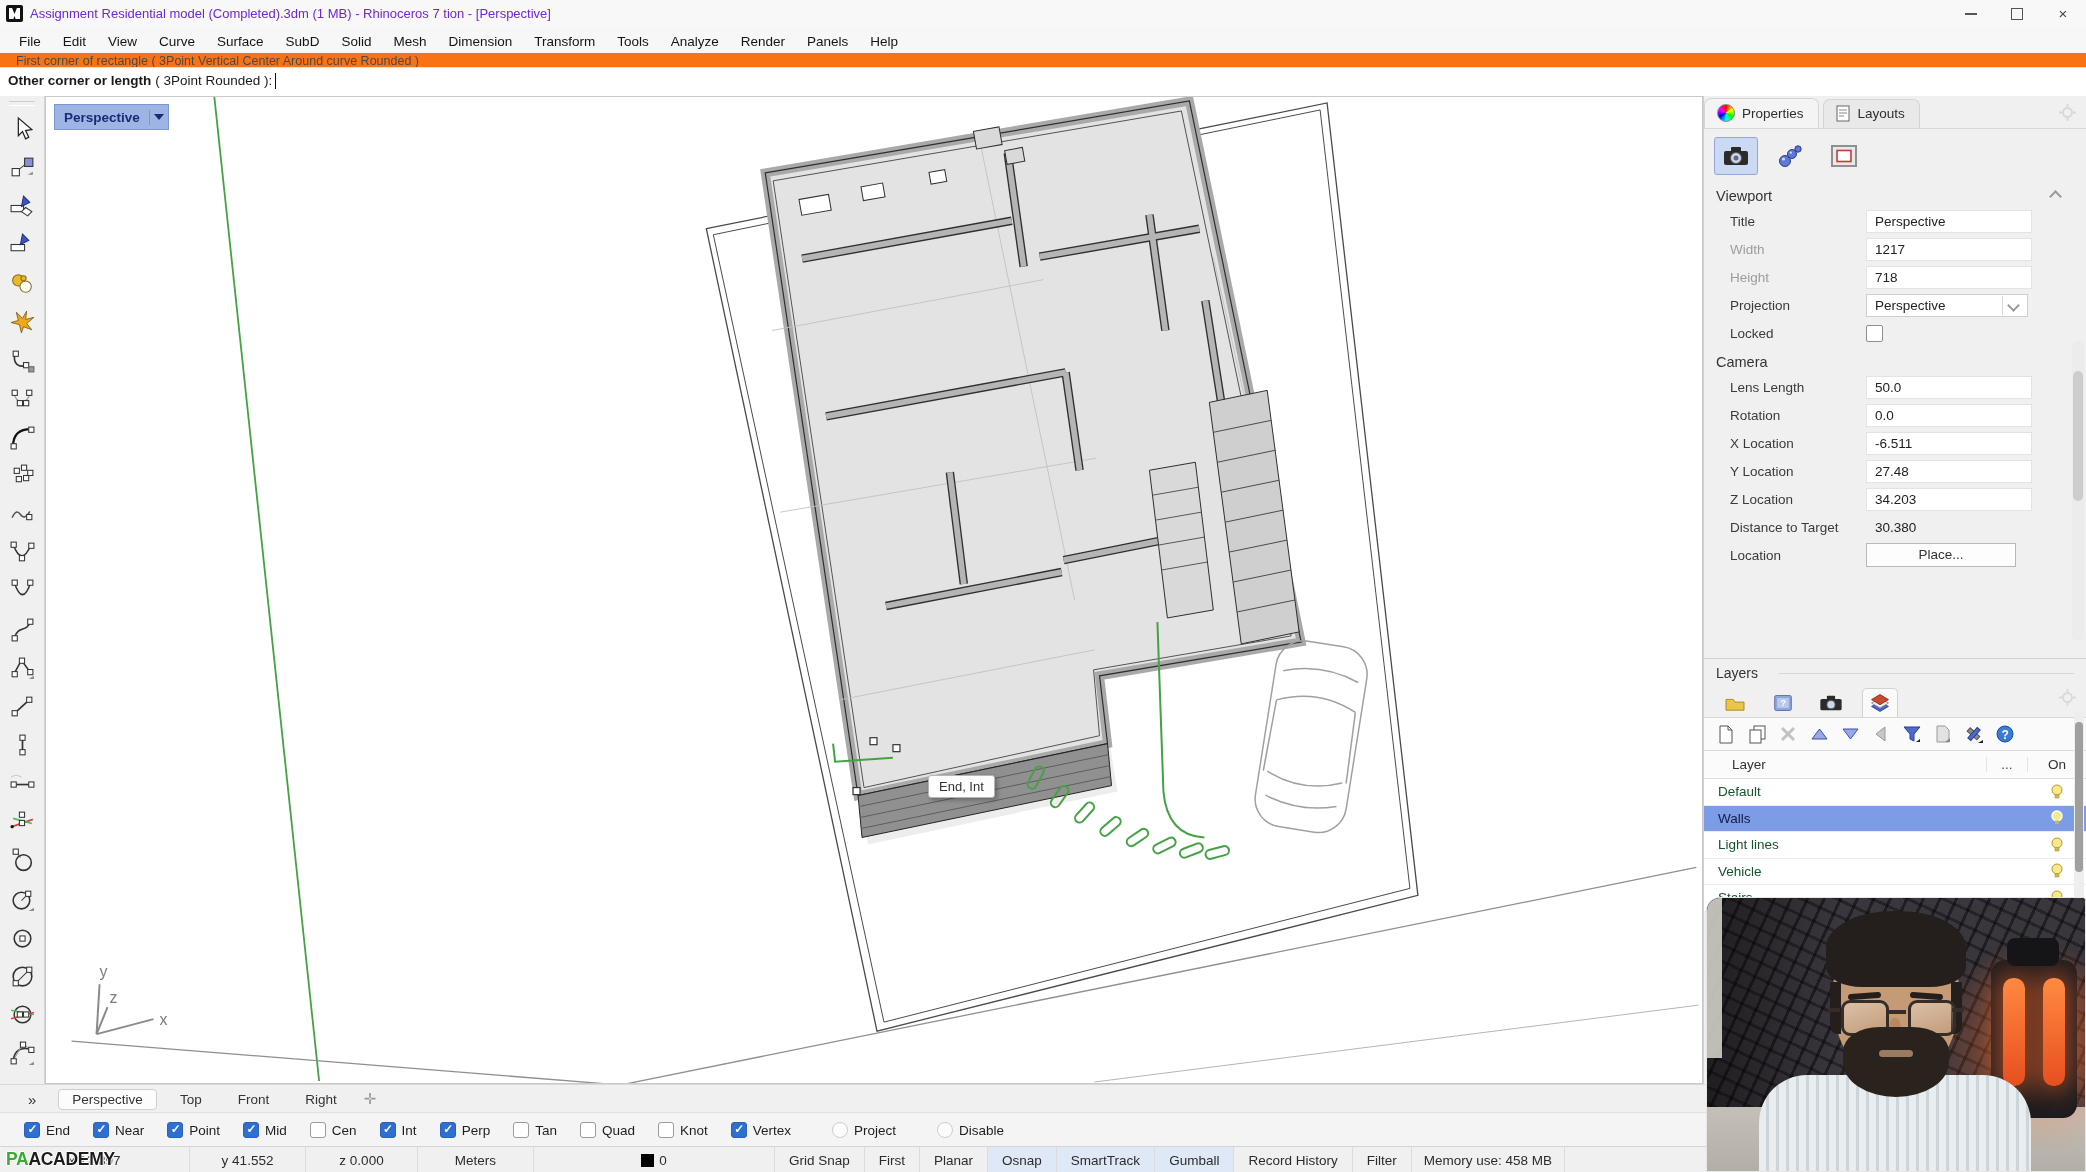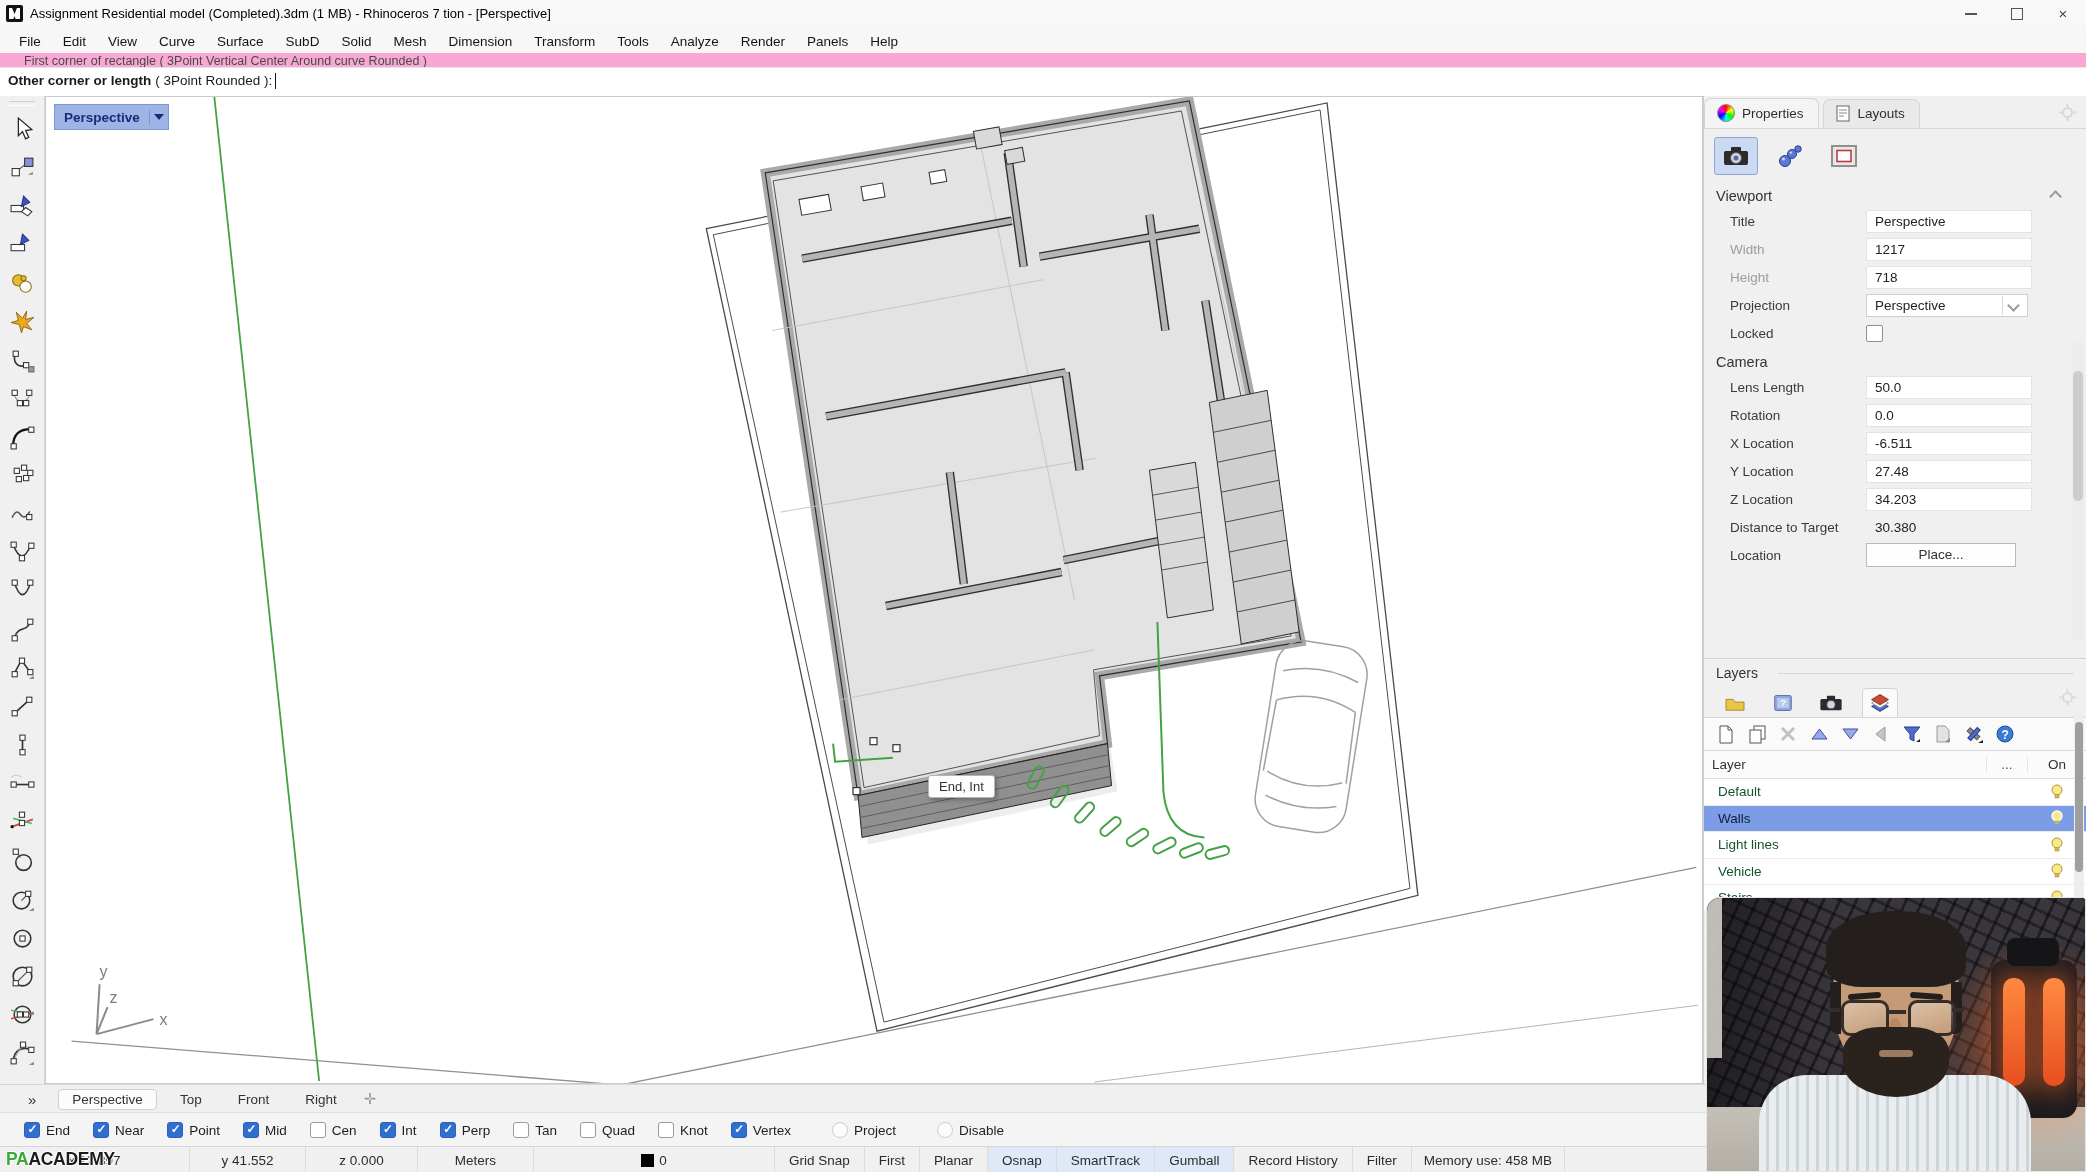--- a/index.html
+++ b/index.html
@@ -4,32 +4,32 @@
 <style>
   html,body{margin:0;padding:0}
   body{width:2086px;height:1172px;position:relative;overflow:hidden;background:#f0f0f0;
        font-family:"Liberation Sans",sans-serif;font-size:13.5px;color:#1a1a1a;}
   
   .titlebar{position:absolute;top:0;left:0;right:0;height:27px;background:#f8f8f8;
             border-bottom:1px solid #e2e2e2;display:flex;align-items:center;}
   .appicon{width:17px;height:17px;background:#111;border-radius:2px;margin:0 7px 0 6px;position:relative}
   .appicon::after{content:"";position:absolute;left:3px;top:3px;width:11px;height:11px;
             background:#fff;clip-path:polygon(0 0,28% 0,50% 55%,72% 0,100% 0,100% 100%,60% 100%,50% 72%,40% 100%,0 100%);}
-  .title-text{font-size:13px;color:#000000}
+  .title-text{font-size:13px;color:#6d28d9}
   .winbtns{margin-left:auto;display:flex;height:100%}
   .winbtn{width:46px;display:flex;align-items:center;justify-content:center;color:#444;font-size:15px}
   .wb-min{width:12px;height:2px;background:#555}
   .wb-max{width:10px;height:10px;border:1.5px solid #555}
   
   .menubar{position:absolute;top:27px;left:0;right:0;height:29px;background:#f7f7f7;
            border-bottom:1px solid #e0e0e0;display:flex;align-items:center;padding-left:8px}
   .menu-item{padding:4px 11px;font-size:13.5px;color:#141414}
   
   .cmd{position:absolute;top:56px;left:0;right:0;height:40px;background:#fff;border-bottom:1px solid #c9c9c9}
-  .cmd-history{height:14px;overflow:hidden;color:#4a4a4a;font-size:12.5px;line-height:17px;padding:0 24px;margin-top:-3px;border-bottom:1px solid #e6e6e6;background:#f9a8d4}
+  .cmd-history{height:14px;overflow:hidden;color:#4a4a4a;font-size:12.5px;line-height:17px;padding:0 16px;margin-top:-3px;border-bottom:1px solid #e6e6e6;background:#f97316}
   .cmd-prompt{height:25px;display:flex;align-items:center;padding:0 8px;font-size:13.5px}
   .cmd-prompt b{font-weight:bold;margin-right:4px}
   .caret{display:inline-block;width:1px;height:16px;background:#111;margin-left:3px}
   
   .lefttools{position:absolute;left:0;top:96px;width:44px;bottom:88px;background:#f0f0f0;
              border-right:1px solid #d6d6d6;display:flex;flex-direction:column;align-items:center;padding-top:2px}
   .grip{width:26px;height:3px;border-top:1px solid #cfcfcf;border-bottom:1px solid #fff;margin:3px 0 4px 0}
   .tool{width:40px;height:38.5px;display:flex;align-items:center;justify-content:center}
   .tool svg{width:27px;height:27px}
   .h{fill:#fff;stroke:#333;stroke-width:1}
@@ -79,21 +79,21 @@
   .laysplit{border-top:1px solid #d2d2d2;margin-top:2px}
   .lay-title{display:flex;align-items:center;gap:20px;padding:6px 12px 2px 12px;font-size:14px;color:#333}
   .lay-title .rule{flex:1;height:1px;background:#d8d8d8}
   .laytabs{display:flex;align-items:flex-end;gap:14px;padding:2px 0 0 14px;height:32px;position:relative}
   .laytab{width:34px;height:28px;display:flex;align-items:center;justify-content:center}
   .laytab.active{background:#fafafa;border:1px solid #d2d2d2;border-bottom:none;border-radius:5px 5px 0 0}
   .laybar{background:#fafafa;border-top:1px solid #d8d8d8;border-bottom:1px solid #d8d8d8;
           display:flex;align-items:center;gap:11px;height:32px;padding-left:12px}
   .laybar .lic{width:20px;height:20px;display:flex;align-items:center;justify-content:center}
   .layhead{display:flex;align-items:center;height:27px;background:#fbfbfb;border-bottom:1px solid #ddd;font-size:13.5px;color:#333}
-  .layhead .c-name{flex:1;padding-left:8px}
+  .layhead .c-name{flex:1;padding-left:28px}
   .layhead .c-cur{width:40px;text-align:center;border-left:1px solid #e3e3e3;color:#555}
   .layhead .c-on{width:58px;text-align:center;border-left:1px solid #e3e3e3}
   .layrow{display:flex;align-items:center;height:25.5px;border-bottom:1px solid #ececec;font-size:13.5px;color:#14532d;background:#fff}
   .layrow .c-name{flex:1;padding-left:14px}
   .layrow .c-cur{width:40px}
   .layrow .c-on{width:58px;display:flex;justify-content:center}
   .layrow.selected{background:#7d9ce6;color:#101c45}
   .lscroll{position:absolute;right:2px;top:616px;width:10px;height:270px;background:#eee}
   .lsthumb{position:absolute;left:1px;top:10px;width:8px;height:150px;background:#9f9f9f;border-radius:4px}
   

